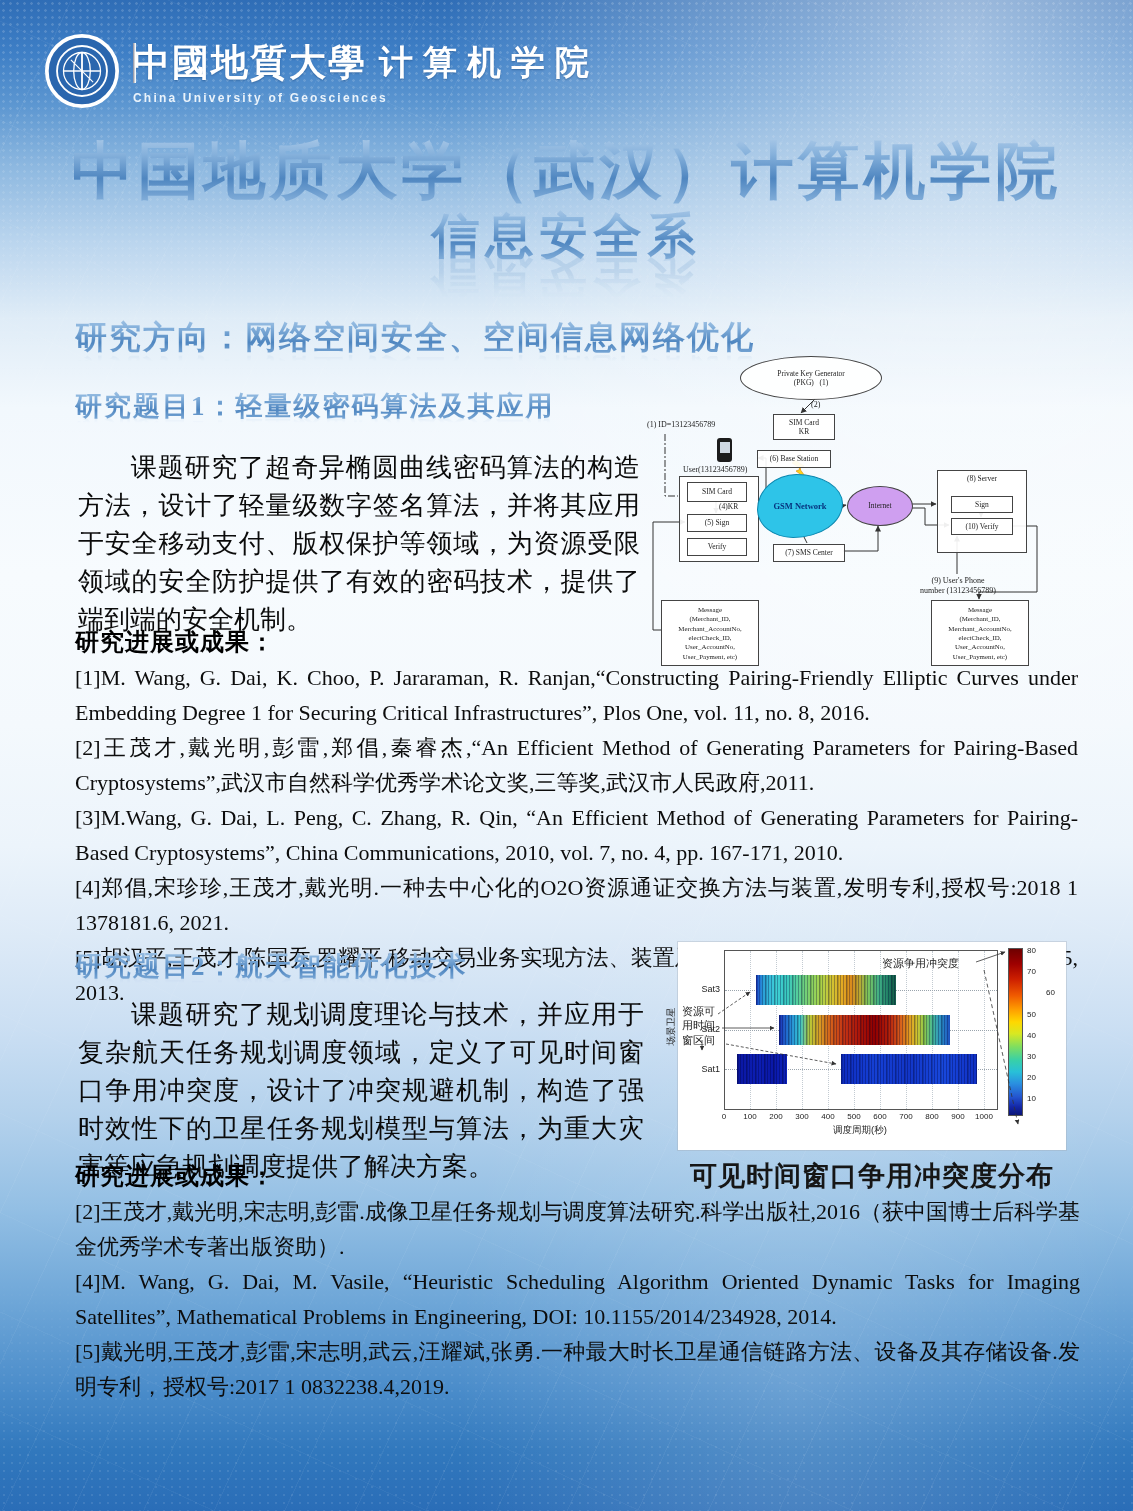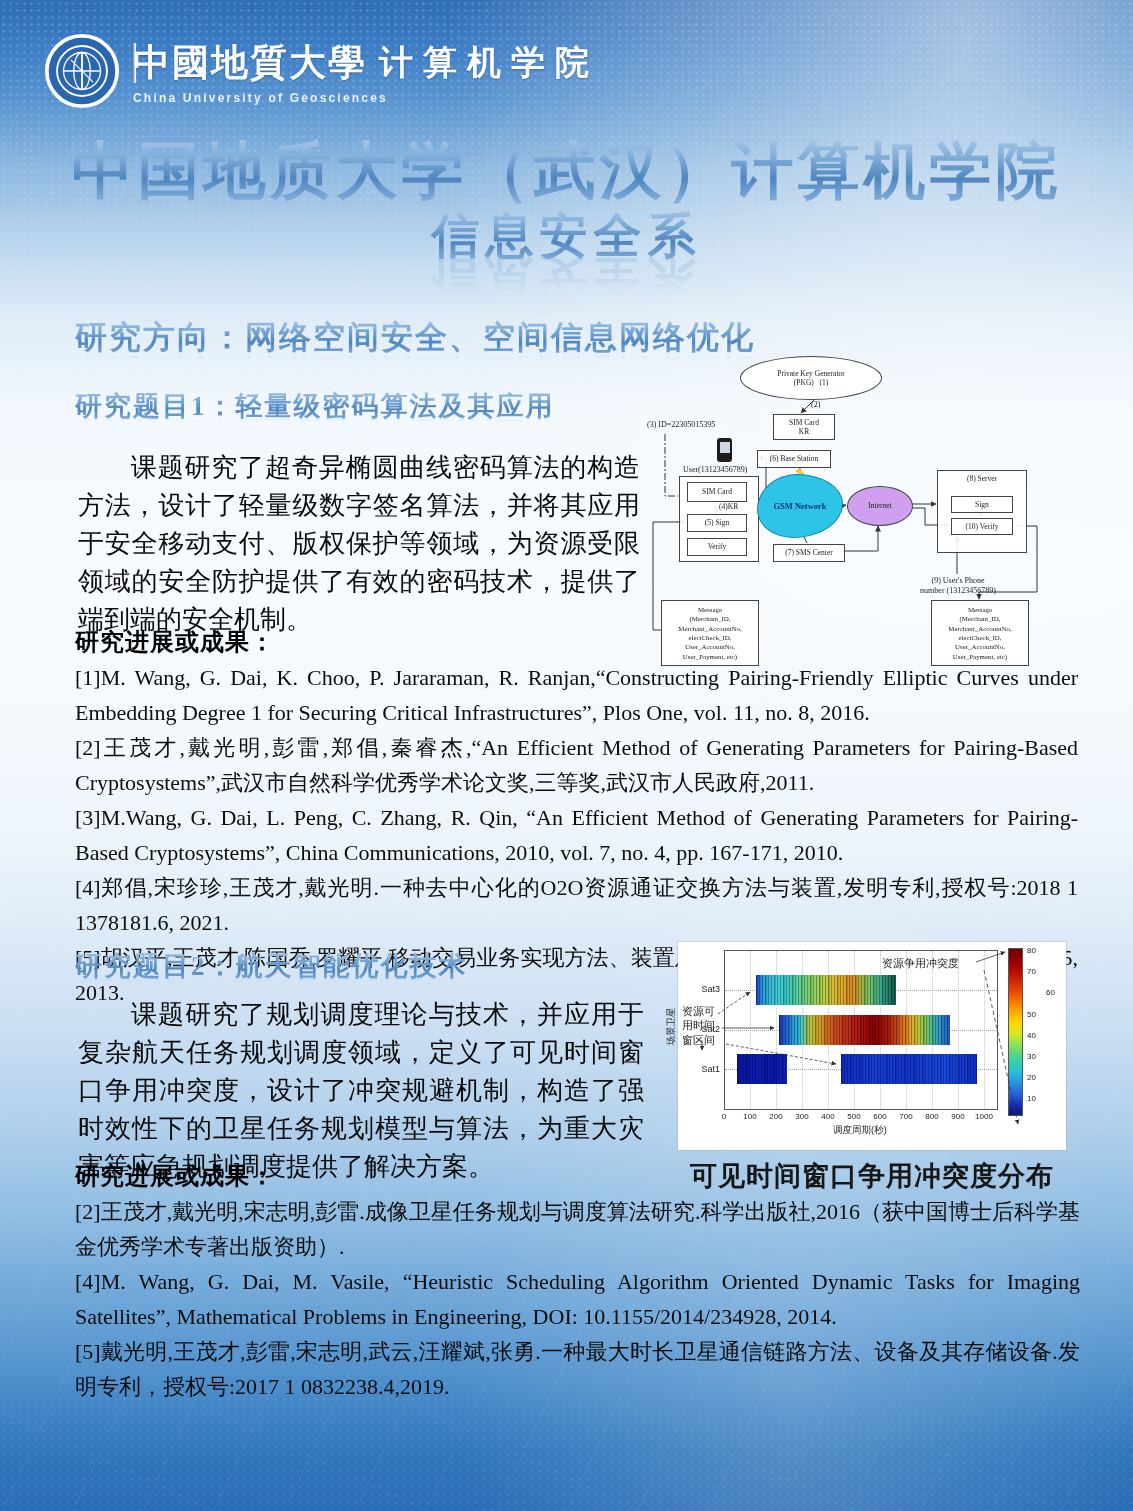--- a/index.html
+++ b/index.html
@@ -178,21 +178,21 @@
 
   <div class="node ellipse" style="left:95px;top:2px;width:140px;height:42px;">
     <span>Private Key Generator</span>
     <span>(PKG)&nbsp;&nbsp;&nbsp;(1)</span>
   </div>
   <div class="plain" style="left:166px;top:46px;">(2)</div>
   <div class="node" style="left:128px;top:60px;width:60px;height:24px;">
     <span>SIM Card</span>
     <span>KR</span>
   </div>
-  <div class="plain" style="left:2px;top:66px;">(3) ID=22305015395</div>
+  <div class="plain" style="left:2px;top:66px;">(1) ID=13123456789</div>
   <div class="phone"></div>
   <div class="plain" style="left:38px;top:111px;">User(13123456789)</div>
 
   <div class="node" style="left:34px;top:122px;width:78px;height:84px;"></div>
   <div class="node" style="left:42px;top:128px;width:58px;height:18px;">SIM Card</div>
   <div class="plain" style="left:74px;top:148px;font-size:7.5px;">(4)KR</div>
   <div class="node" style="left:42px;top:160px;width:58px;height:16px;">(5) Sign</div>
   <div class="node" style="left:42px;top:184px;width:58px;height:16px;">Verify</div>
 
   <div class="node" style="left:112px;top:96px;width:72px;height:16px;">(6) Base Station</div>

